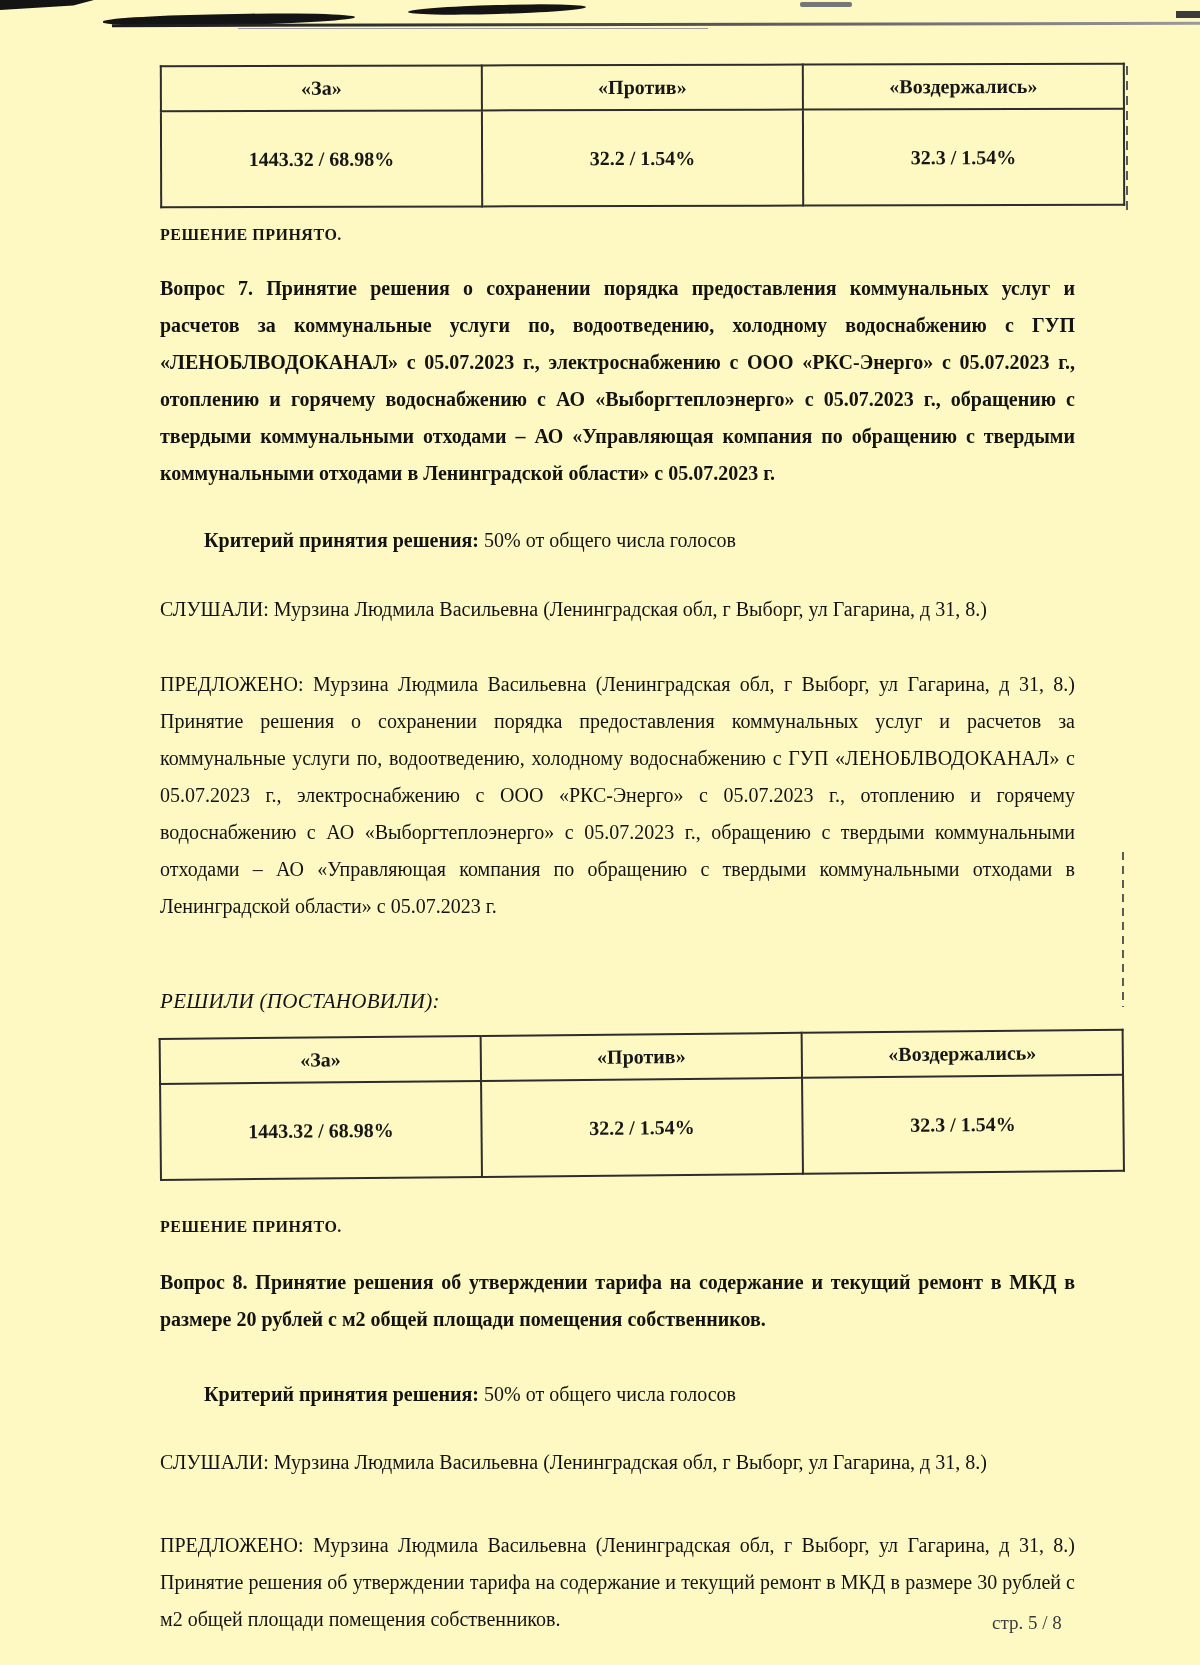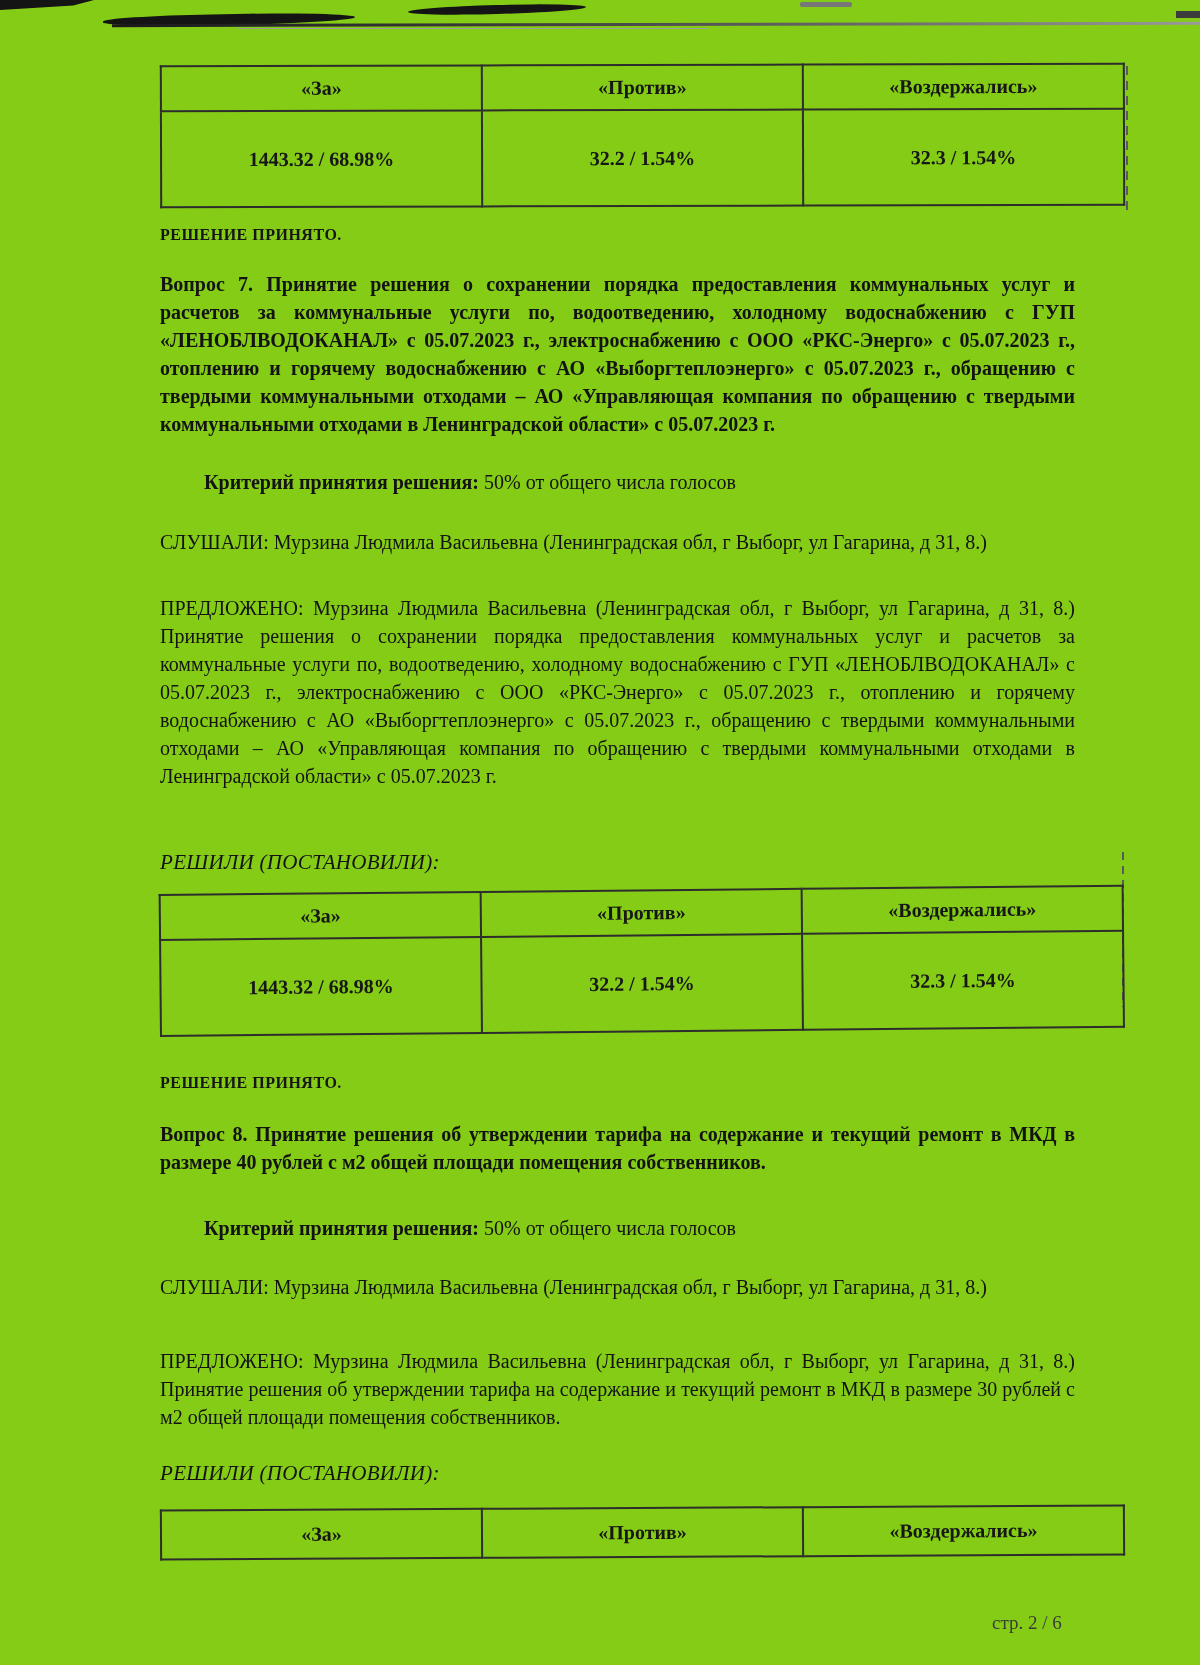--- a/index.html
+++ b/index.html
@@ -1,21 +1,21 @@
 <!DOCTYPE html>
 <html><head>
 <meta charset="utf-8">
 <style>
   * { margin: 0; padding: 0; box-sizing: border-box; }
   html, body { background: #ffffff; }
   .page {
     position: relative;
     width: 1200px;
     height: 1665px;
-    background: #84cc16;
+    background: #fef9c3;
     overflow: hidden;
     font-family: "Liberation Serif", "DejaVu Serif", serif;
     color: #161616;
   }
   .content {
     position: absolute;
     left: 160px;
     top: 0;
     width: 970px;
   }
@@ -35,21 +35,21 @@
     border-radius: 2px; }
   .art-right-edge { left: 1176px; top: 11px; width: 24px; height: 7px; background: #3c3c3c; }
   .art-vline-1 { left: 1126px; top: 66px; width: 2px; height: 150px;
     background: repeating-linear-gradient(to bottom, #5a5a5a 0 9px, transparent 9px 15px); }
   .art-vline-2 { left: 1122px; top: 852px; width: 2px; height: 155px;
     background: repeating-linear-gradient(to bottom, #5a5a5a 0 8px, transparent 8px 14px); }
   
   .para {
     width: 915px;
     font-size: 20px;
-    line-height: 28px;
+    line-height: 37px;
     text-align: justify;
     color: #131313;
   }
   .bold { font-weight: 700; margin-left: 44px; }
   .decision {
     font-size: 16px;
     font-weight: 700;
     letter-spacing: 0.5px;
     margin-top: 19px;
   }
@@ -145,21 +145,21 @@
             <td>1443.32 / 68.98%</td>
             <td>32.2 / 1.54%</td>
             <td>32.3 / 1.54%</td>
           </tr>
         </tbody>
       </table>
     </div>
 
     <div class="decision" style="margin-top:37px;">РЕШЕНИЕ ПРИНЯТО.</div>
 
-    <p class="para q-title" style="margin-top:28px;">Вопрос 8. Принятие решения об утверждении тарифа на содержание и текущий ремонт в МКД в размере 40 рублей с м2 общей площади помещения собственников.</p>
+    <p class="para q-title" style="margin-top:28px;">Вопрос 8. Принятие решения об утверждении тарифа на содержание и текущий ремонт в МКД в размере 20 рублей с м2 общей площади помещения собственников.</p>
 
     <p class="para criterion" style="margin-top:38px;"><span class="bold">Критерий принятия решения:</span><span> 50% от общего числа голосов</span></p>
 
     <p class="para slushali" style="margin-top:31px;">СЛУШАЛИ: Мурзина Людмила Васильевна (Ленинградская обл, г Выборг, ул Гагарина, д 31, 8.)</p>
 
     <p class="para predlozheno" style="margin-top:46px;">ПРЕДЛОЖЕНО: Мурзина Людмила Васильевна (Ленинградская обл, г Выборг, ул Гагарина, д 31, 8.) Принятие решения об утверждении тарифа на содержание и текущий ремонт в МКД в размере 30 рублей с м2 общей площади помещения собственников.</p>
 
     <p class="para reshili" style="margin-top:28px;">РЕШИЛИ (ПОСТАНОВИЛИ):</p>
 
     <div class="tbl-wrap tbl-wrap-3">
@@ -169,15 +169,15 @@
             <td>«За»</td>
             <td>«Против»</td>
             <td>«Воздержались»</td>
           </tr>
         </tbody>
       </table>
     </div>
 
   </div>
 
-  <div class="footer">стр. 2 / 6</div>
+  <div class="footer">стр. 5 / 8</div>
 
 </div>
 
 </body></html>

